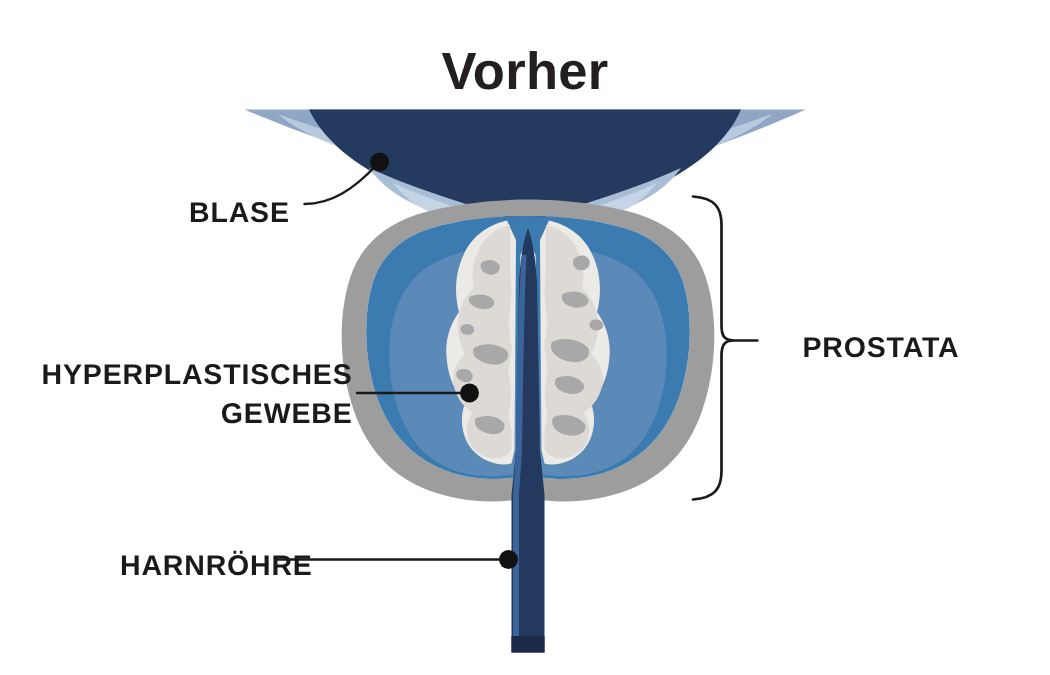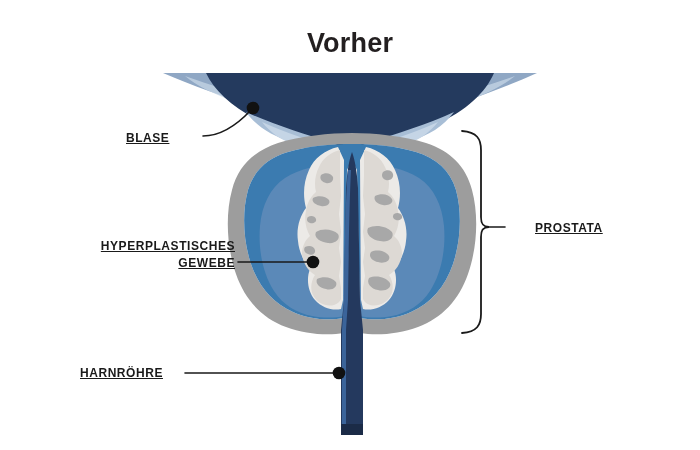--- a/index.html
+++ b/index.html
@@ -26,34 +26,33 @@
     top: 0;
     width: 700px;
     height: 450px;
   }
   .title {
     position: absolute;
     left: 0;
     top: 28px;
     width: 700px;
     text-align: center;
-    font-size: 27px;
+    font-size: 35px;
     font-weight: bold;
     color: #231f20;
     letter-spacing: 0.2px;
   }
   .lbl {
     position: absolute;
-    font-size: 12px;
+    font-size: 19px;
     font-weight: bold;
     color: #1a1a1a;
     letter-spacing: 0.55px;
     white-space: pre-line;
     line-height: 1.38;
-    text-decoration: underline;
   }
   #label-blase {
     left: 126px;
     top: 130px;
   }
   #label-tissue {
     left: 10px;
     top: 238px;
     width: 225px;
     text-align: right;

